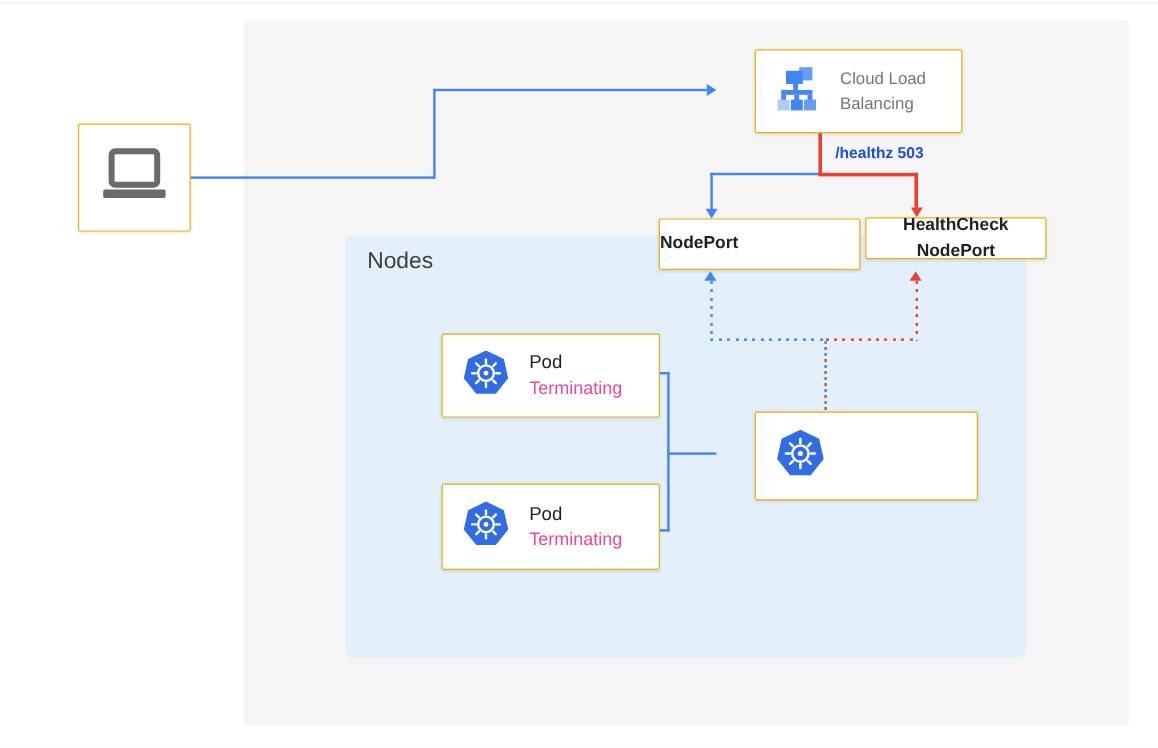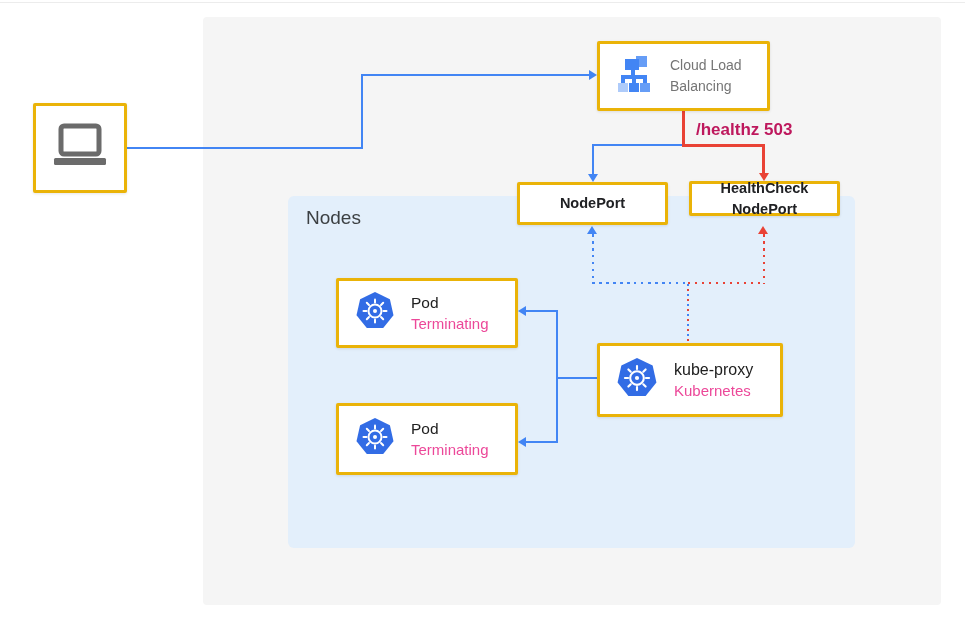--- a/index.html
+++ b/index.html
@@ -14,37 +14,37 @@
     background:#f5f5f5; border-radius:4px;
   }
   .nodes-panel {
     position:absolute; left:288px; top:196px; width:567px; height:352px;
     background:#e3effb; border-radius:6px;
   }
   .nodes-label {
     position:absolute; left:306px; top:207px; font-size:19px; color:#3c4043;
   }
   .card {
-    position:absolute; background:#ffffff; border:3px solid #eab308;
-    box-shadow:0 1px 3px rgba(0,0,0,0.10); border-radius:2px;
+    position:absolute; background:#ffffff; border:1px solid #eab308;
+    box-shadow:0 1px 3px rgba(0,0,0,0.10); border-radius:2px;margin-left:32px;
   }
   .card-flex { display:flex; align-items:center; }
   .laptop-card { left:33px; top:103px; width:94px; height:90px; display:flex; align-items:center; justify-content:center; }
   .clb-card { left:597px; top:41px; width:173px; height:70px; padding-left:15px; gap:15px; }
   .clb-text { font-size:14px; line-height:1.5; color:#757575; width:92px; }
-  .nodeport-card { left:517px; top:182px; width:151px; height:43px; display:flex; align-items:center; justify-content:center; }
+  .nodeport-card { left:517px; top:182px; width:168px; height:43px; display:flex; align-items:center; justify-content:flex-start; }
   .hcnp-card { left:689px; top:181px; width:151px; height:35px; display:flex; align-items:center; justify-content:center; text-align:center; }
   .bold-label { font-weight:700; font-size:14.5px; color:#202124; line-height:1.4; }
   .kp-card { left:597px; top:343px; width:186px; height:74px; padding-left:16px; gap:16px; }
   .pod1-card { left:336px; top:278px; width:182px; height:70px; padding-left:16px; gap:16px; }
   .pod2-card { left:336px; top:403px; width:182px; height:72px; padding-left:16px; gap:16px; }
   .card-title { font-size:15.5px; color:#212121; line-height:1.45; }
   .kp-card .card-title { font-size:16px; }
   .card-sub { font-size:15px; color:#ec4899; line-height:1.35; }
-  .healthz-label { position:absolute; left:696px; top:120px; font-size:17px; font-weight:700; color:#be185d; }
+  .healthz-label { position:absolute; left:696px; top:120px; font-size:13px; font-weight:700; color:#1d4ed8; }
 
   
   .seg { position:absolute; }
   .blue { background:#4285f4; }
   .red { background:#e94235; }
 
   
   .dot-h-blue { position:absolute; height:2px;
     background:repeating-linear-gradient(to right,#4285f4 0 2.5px,transparent 2.5px 7px); }
   .dot-h-red { position:absolute; height:2px;
@@ -149,24 +149,20 @@
           <line x1="20" y1="28.5" x2="20" y2="31.5"></line>
           <line x1="14" y1="26" x2="11.8" y2="28.2"></line>
           <line x1="11.5" y1="20" x2="8.5" y2="20"></line>
           <line x1="14" y1="14" x2="11.8" y2="11.8"></line>
           <line x1="20" y1="11.5" x2="20" y2="8.5"></line>
           <line x1="26" y1="14" x2="28.2" y2="11.8"></line>
         </g>
         <circle cx="20" cy="20" r="2" fill="#ffffff"></circle>
       </svg>
     </span>
-    <span>
-      <div class="card-title">kube-proxy</div>
-      <div class="card-sub">Kubernetes</div>
-    </span>
   </div>
 
   <div class="card card-flex pod1-card">
     <span>
       <svg width="40" height="40" viewBox="0 0 40 40">
         <polygon points="20,1 34.9,8.2 38.5,24.2 28.2,37.1 11.8,37.1 1.5,24.2 5.1,8.2" fill="#326ce5"></polygon>
         <circle cx="20" cy="20" r="6.5" fill="none" stroke="#ffffff" stroke-width="2"></circle>
         <g stroke="#ffffff" stroke-width="2" stroke-linecap="round">
           <line x1="28.5" y1="20" x2="31.5" y2="20"></line>
           <line x1="26" y1="26" x2="28.2" y2="28.2"></line>

